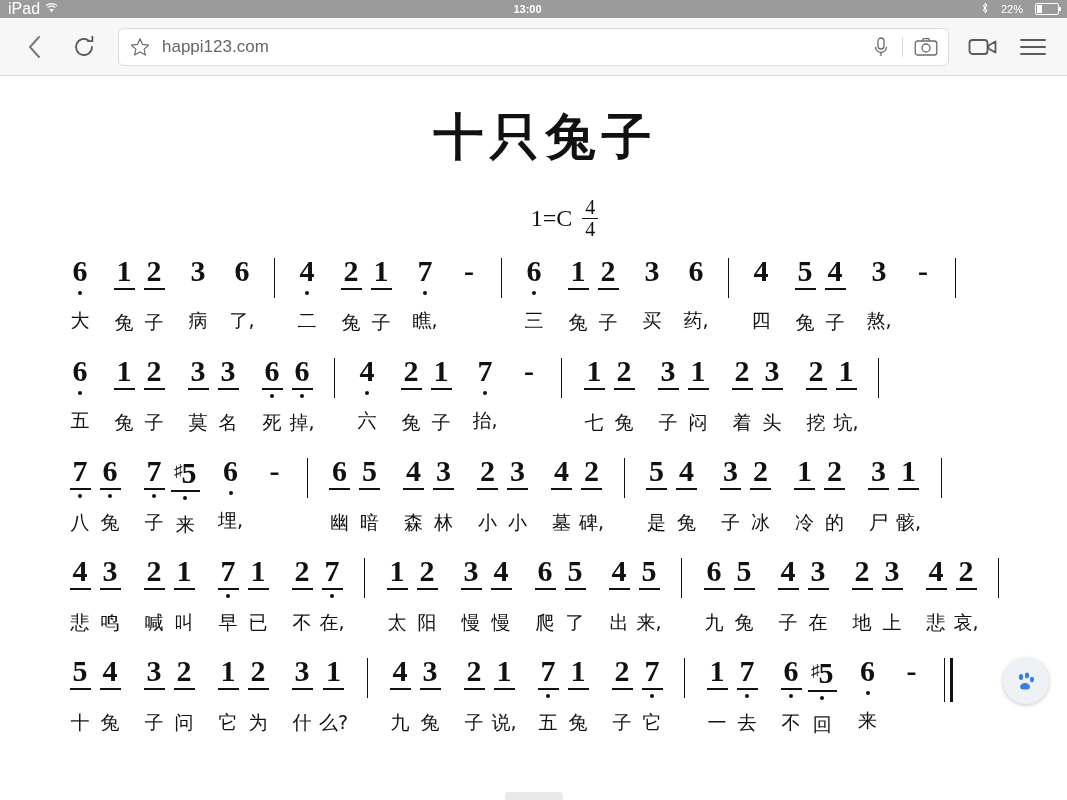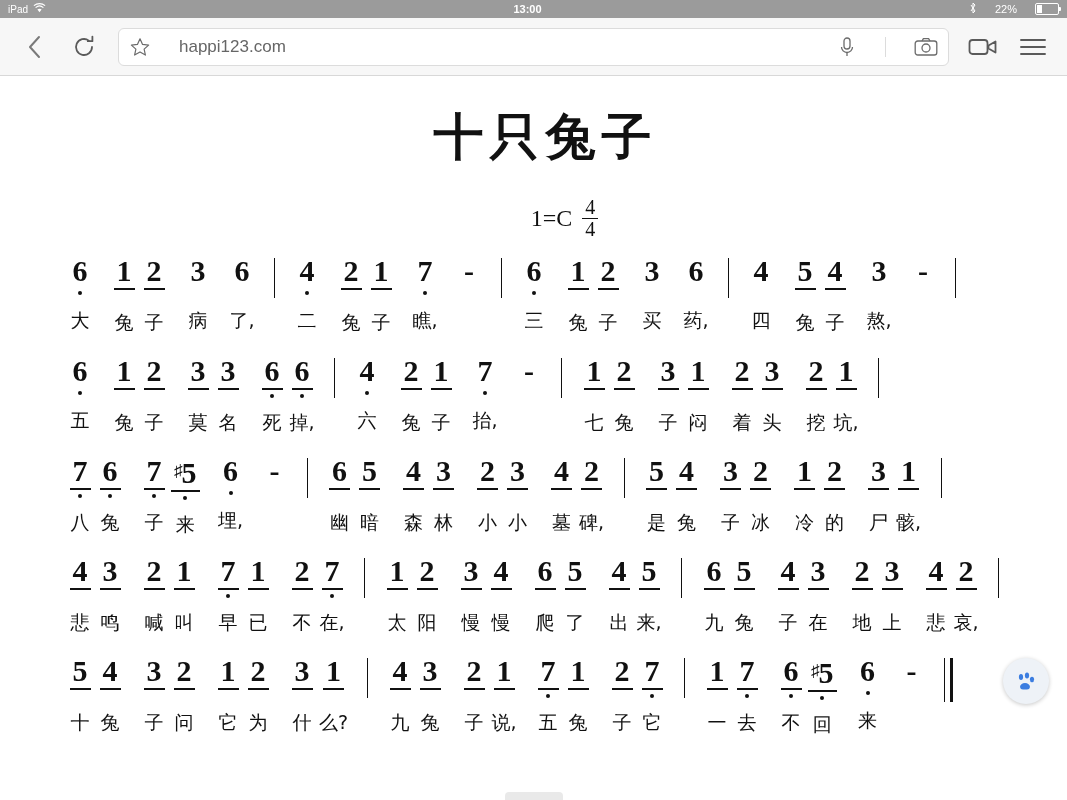--- a/index.html
+++ b/index.html
@@ -22,42 +22,42 @@
     color: #ffffff;
     display: flex;
     align-items: center;
     font-size: 11px;
     padding: 0 8px;
     box-sizing: border-box;
     position: relative;
   }
   .status-left {
     display: flex;
-    align-items: flex-end;
+    align-items: center;
     gap: 5px;
-    font-size: 10px;
+    font-size: 16px;
   }
   .wifi-glyph {
     display: inline-block;
     font-size: 10px;
     line-height: 1;
   }
   .status-center {
     position: absolute;
     left: 0; right: 12px;
     text-align: center;
     font-size: 11px;
     font-weight: bold;
     pointer-events: none;
   }
   .status-right {
     margin-left: auto;
     display: flex;
     align-items: center;
-    gap: 18px;
+    gap: 12px;
     font-size: 11px;
   }
   .battery {
     width: 22px;
     height: 10px;
     border: 1px solid #ffffff;
     border-radius: 2px;
     position: relative;
     display: inline-block;
   }
@@ -101,21 +101,21 @@
   .urlbar {
     flex: 1;
     height: 38px;
     background: #ffffff;
     border: 1px solid #dcdcdc;
     border-radius: 6px;
     display: flex;
     align-items: center;
     padding: 0 10px;
     box-sizing: border-box;
-    gap: 28px;
+    gap: 11px;
     margin: 0 4px;
   }
   .url-text {
     flex: 1;
     font-size: 17px;
     color: #666666;
   }
   .urlbar .sep {
     width: 1px;
     height: 20px;

